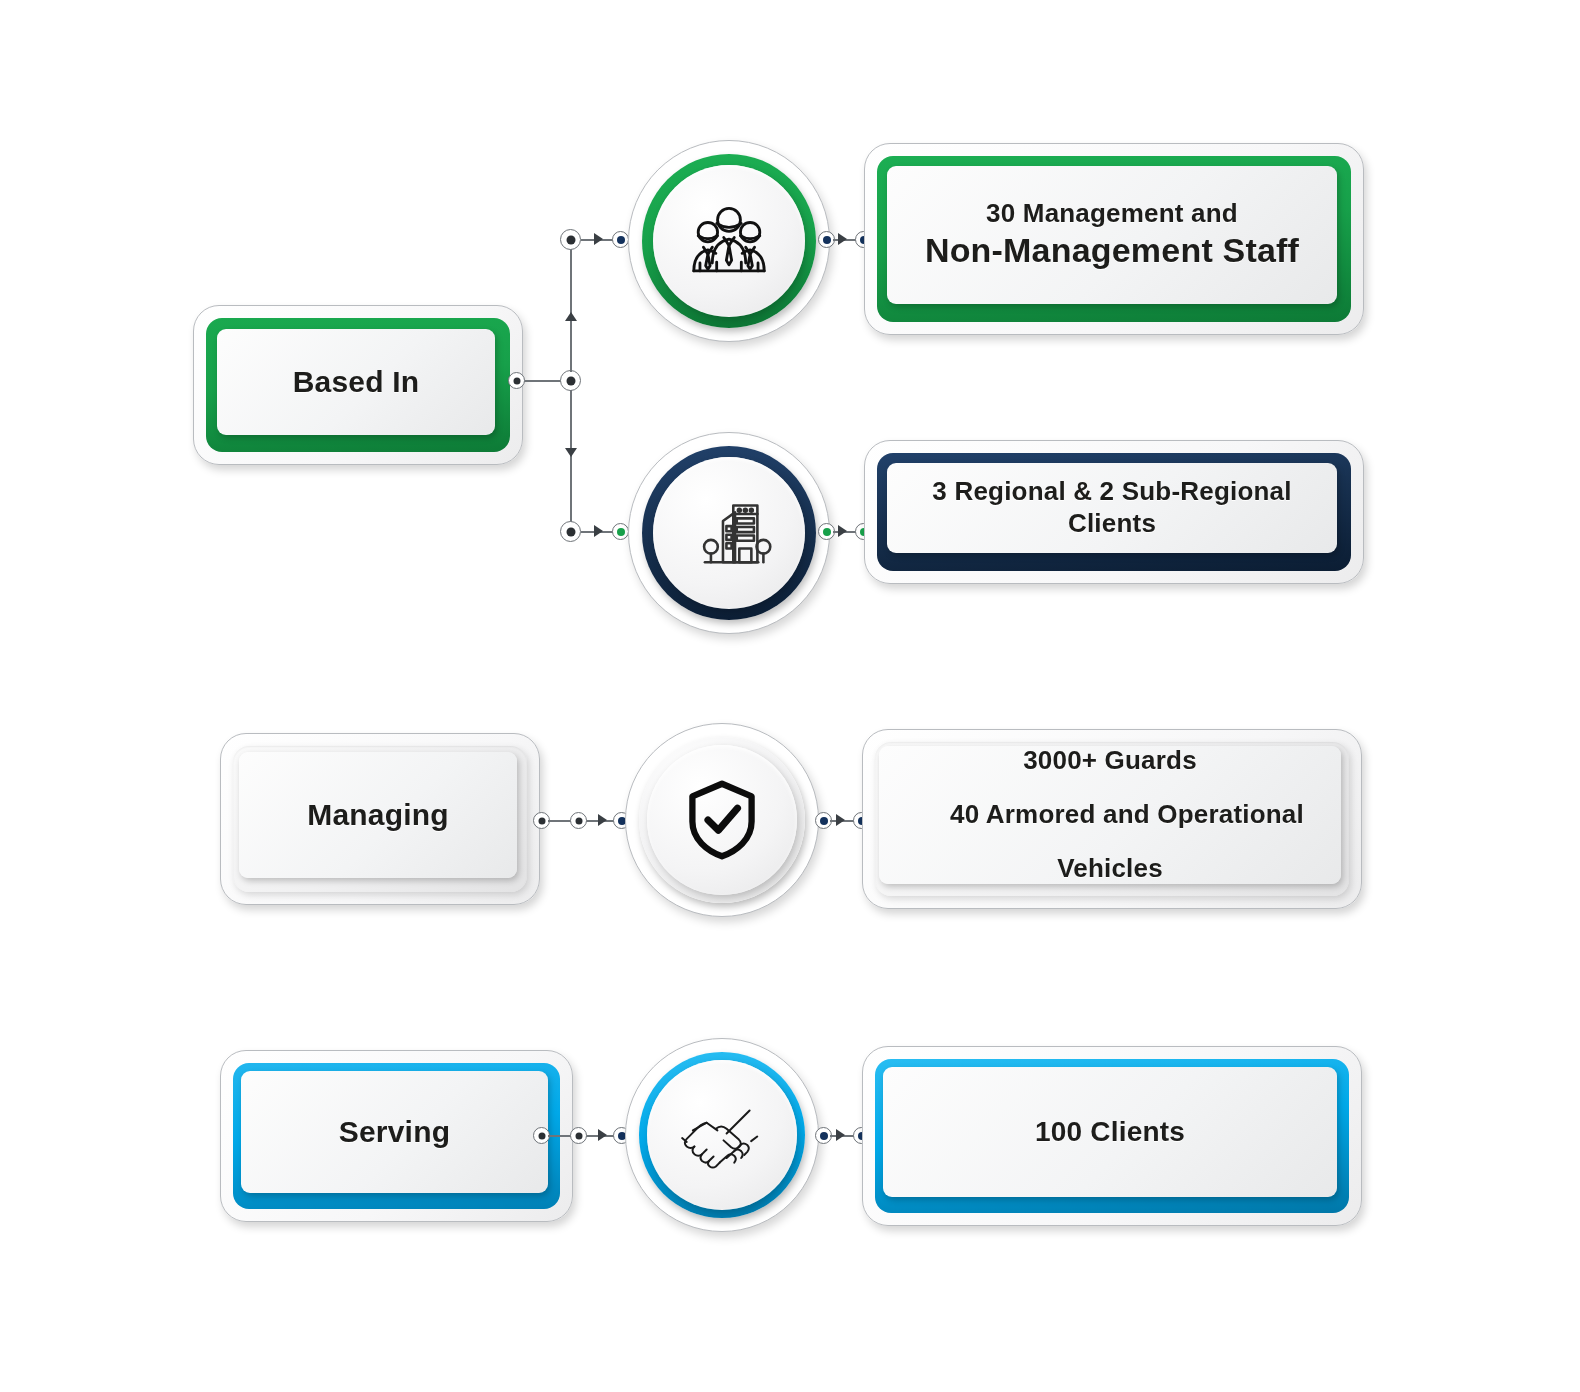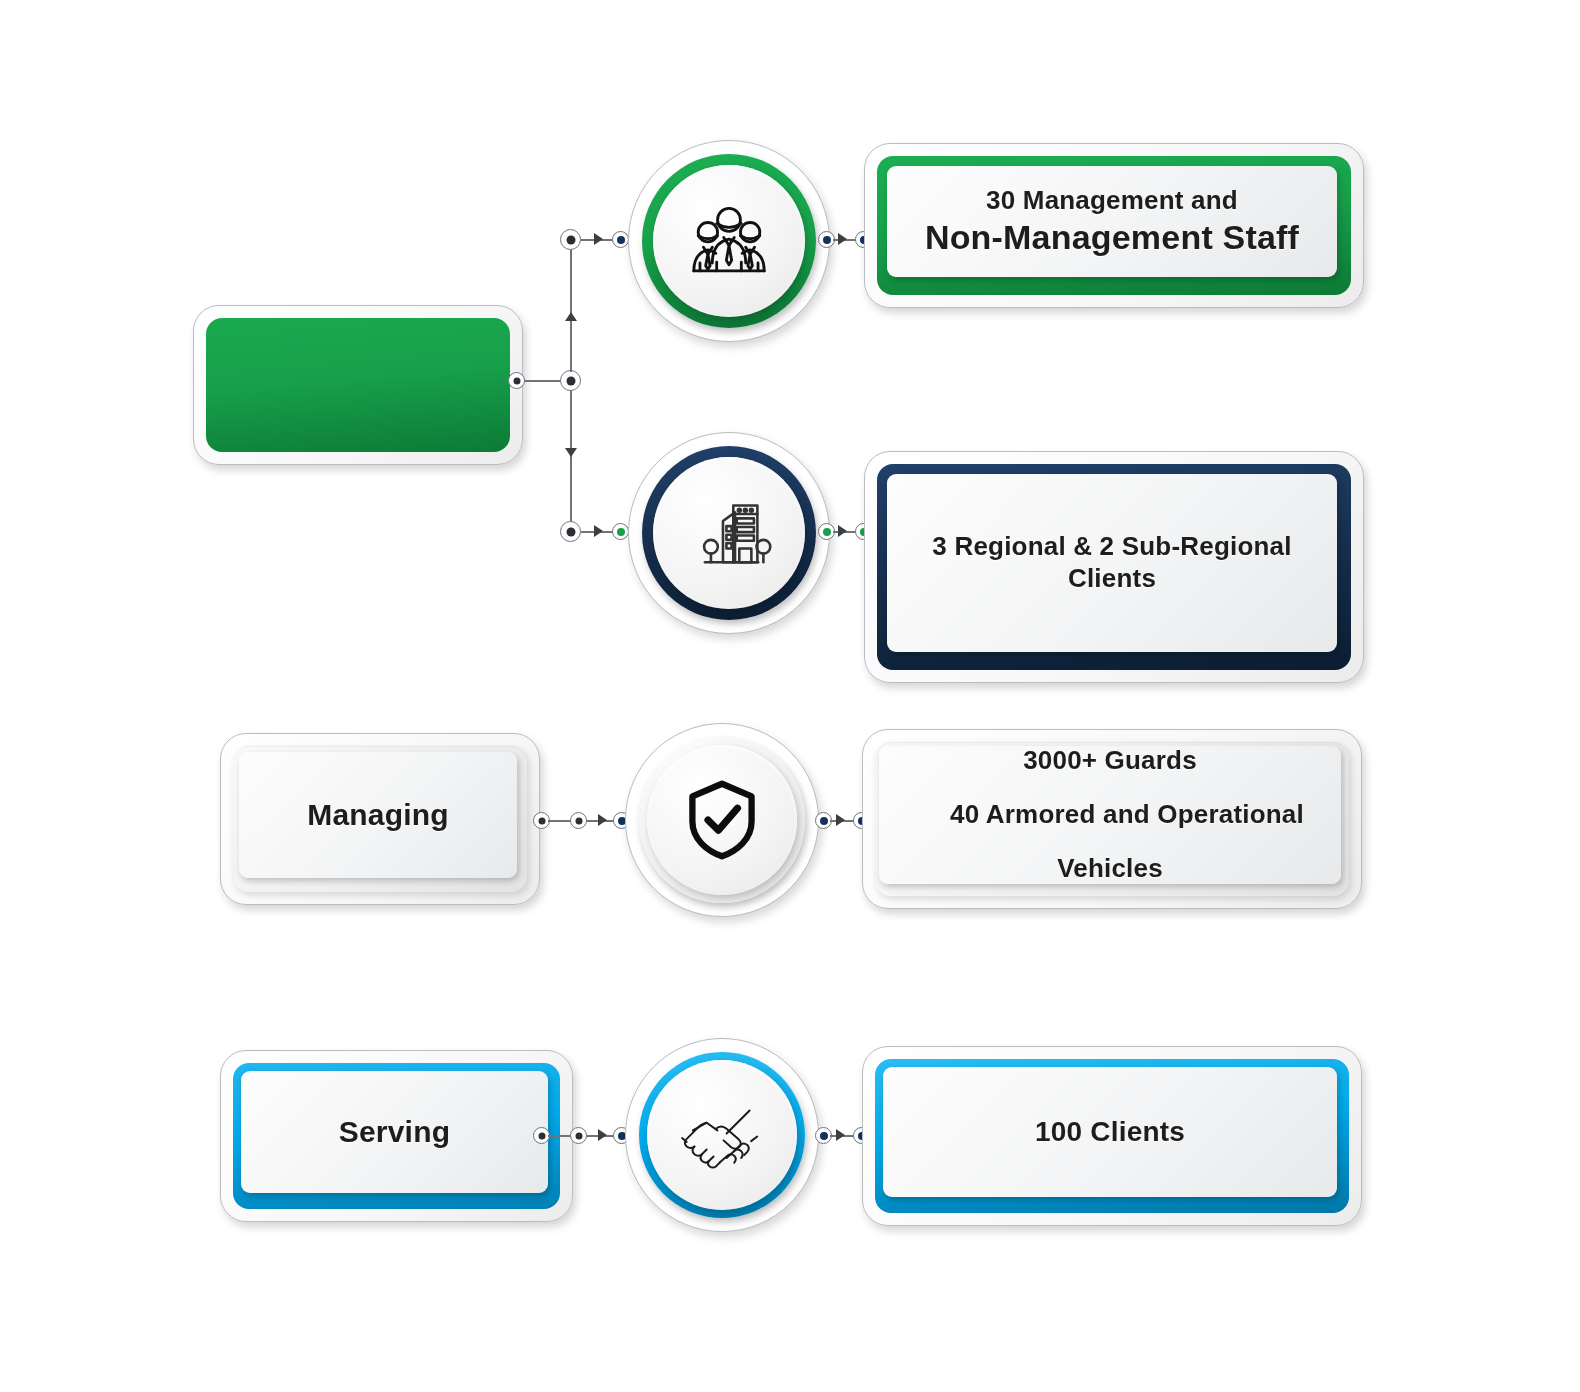--- a/index.html
+++ b/index.html
@@ -50,20 +50,23 @@
   .arrow.up{border-width:0 6px 9px 6px;border-color:transparent transparent #3a3f44 transparent;}
   .arrow.down{border-width:9px 6px 0 6px;border-color:#3a3f44 transparent transparent transparent;}
 </style>
 </head>
 <body>
 
 <div id="stage">
 
   <div class="nodebox" style="left:193px;top:305px;width:330px;height:160px;">
     <div class="ring" style="background:linear-gradient(175deg,#1aa94f 0%,#17a04a 45%,#0d7a36 100%);"></div>
+    <div class="face" style="left:23px;top:23px;right:27px;bottom:29px;">
+      <span style="font-size:30px;">Based In</span>
+    </div>
   </div>
 
   <div class="conn-line hline" style="left:523px;top:380px;width:52px;"></div>
   <div class="dot" style="left:508px;top:372px;width:17px;height:17px;">
     <i style="width:7px;height:7px;background:#2b2f33;"></i>
   </div>
   <div class="dot" style="left:560px;top:370px;width:21px;height:21px;">
     <i style="width:9px;height:9px;background:#2b2f33;"></i>
   </div>
 
@@ -119,21 +122,21 @@
 
   <div class="dot" style="left:818px;top:231px;width:17px;height:17px;">
     <i style="width:8px;height:8px;background:#14325d;"></i>
   </div>
   <div class="conn-line hline" style="left:833px;top:239px;width:30px;"></div>
   <div class="arrow right" style="left:838px;top:233px;"></div>
   <div class="dot" style="left:855px;top:231px;width:17px;height:17px;">
     <i style="width:8px;height:8px;background:#14325d;"></i>
   </div>
 
-  <div class="nodebox" style="left:864px;top:143px;width:500px;height:165px;">
+  <div class="nodebox" style="left:864px;top:143px;width:500px;height:192px;">
     <div class="ring" style="background:linear-gradient(175deg,#1cae53 0%,#17a04a 45%,#0d7a36 100%);"></div>
     <div class="face" style="left:22px;top:22px;right:26px;bottom:30px;flex-direction:column;">
       <span style="font-size:26px;">30 Management and</span>
       <span style="font-size:34px;">Non-Management Staff</span>
     </div>
   </div>
 
   <div class="circlewrap" style="left:628px;top:432px;width:200px;height:200px;">
     <div class="cring" style="background:linear-gradient(175deg,#21416a 0%,#17304f 50%,#0b1d33 100%);"></div>
     <div class="cface">
@@ -164,21 +167,21 @@
 
   <div class="dot" style="left:818px;top:523px;width:17px;height:17px;">
     <i style="width:8px;height:8px;background:#17a04a;"></i>
   </div>
   <div class="conn-line hline" style="left:833px;top:531px;width:30px;"></div>
   <div class="arrow right" style="left:838px;top:525px;"></div>
   <div class="dot" style="left:855px;top:523px;width:17px;height:17px;">
     <i style="width:8px;height:8px;background:#17a04a;"></i>
   </div>
 
-  <div class="nodebox" style="left:864px;top:451px;width:500px;height:232px;">
+  <div class="nodebox" style="left:864px;top:440px;width:500px;height:144px;">
     <div class="ring" style="background:linear-gradient(175deg,#21416a 0%,#17304f 45%,#0b1d33 100%);"></div>
     <div class="face" style="left:22px;top:22px;right:26px;bottom:30px;flex-direction:column;">
       <span style="font-size:26px;">3 Regional &amp; 2 Sub-Regional</span>
       <span style="font-size:26px;">Clients</span>
     </div>
   </div>
 
   <div class="nodebox" style="left:220px;top:733px;width:320px;height:172px;">
     <div class="ring plain"></div>
     <div class="face" style="left:18px;top:18px;right:22px;bottom:26px;">

